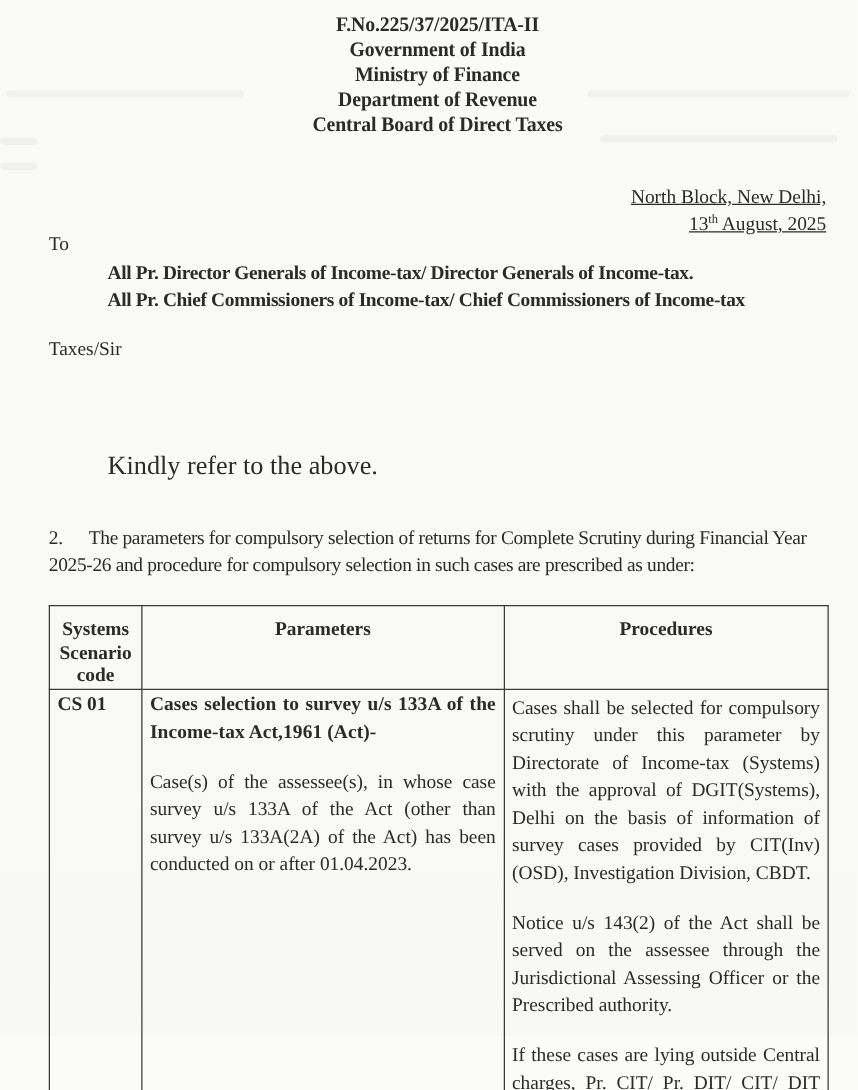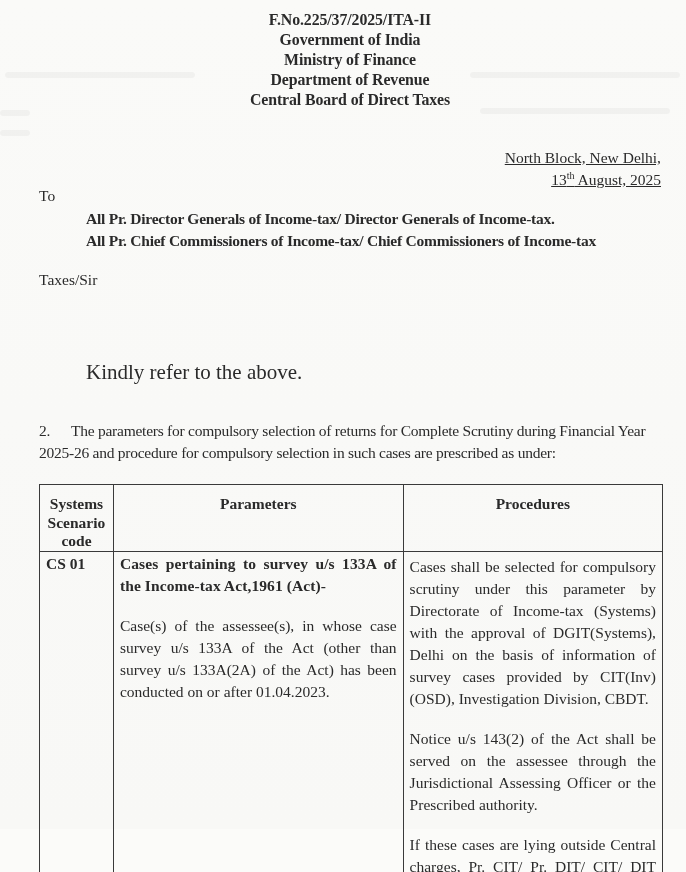--- a/index.html
+++ b/index.html
@@ -190,21 +190,21 @@
       <tr>
         <th>Systems Scenario code</th>
         <th>Parameters</th>
         <th>Procedures</th>
       </tr>
     </thead>
     <tbody>
       <tr class="row-cs01">
         <td class="code-cell">CS 01</td>
         <td>
-          <div class="param-title">Cases pertaining to survey u/s 133A of the Income-tax Act,1961 (Act)-</div>
+          <div class="param-title">Cases selection to survey u/s 133A of the Income-tax Act,1961 (Act)-</div>
           <div class="param-body">Case(s) of the assessee(s), in whose case survey u/s 133A of the Act (other than survey u/s 133A(2A) of the Act) has been conducted on or after 01.04.2023.</div>
         </td>
         <td class="proc">
           <p class="first">Cases shall be selected for compulsory scrutiny under this parameter by Directorate of Income-tax (Systems) with the approval of DGIT(Systems), Delhi on the basis of information of survey cases provided by CIT(Inv)(OSD), Investigation Division, CBDT.</p>
           <p class="gap">Notice u/s 143(2) of the Act shall be served on the assessee through the Jurisdictional Assessing Officer or the Prescribed authority.</p>
           <p class="gap">If these cases are lying outside Central charges, Pr. CIT/ Pr. DIT/ CIT/ DIT concerned shall ensure that</p>
         </td>
       </tr>
     </tbody>
   </table>

